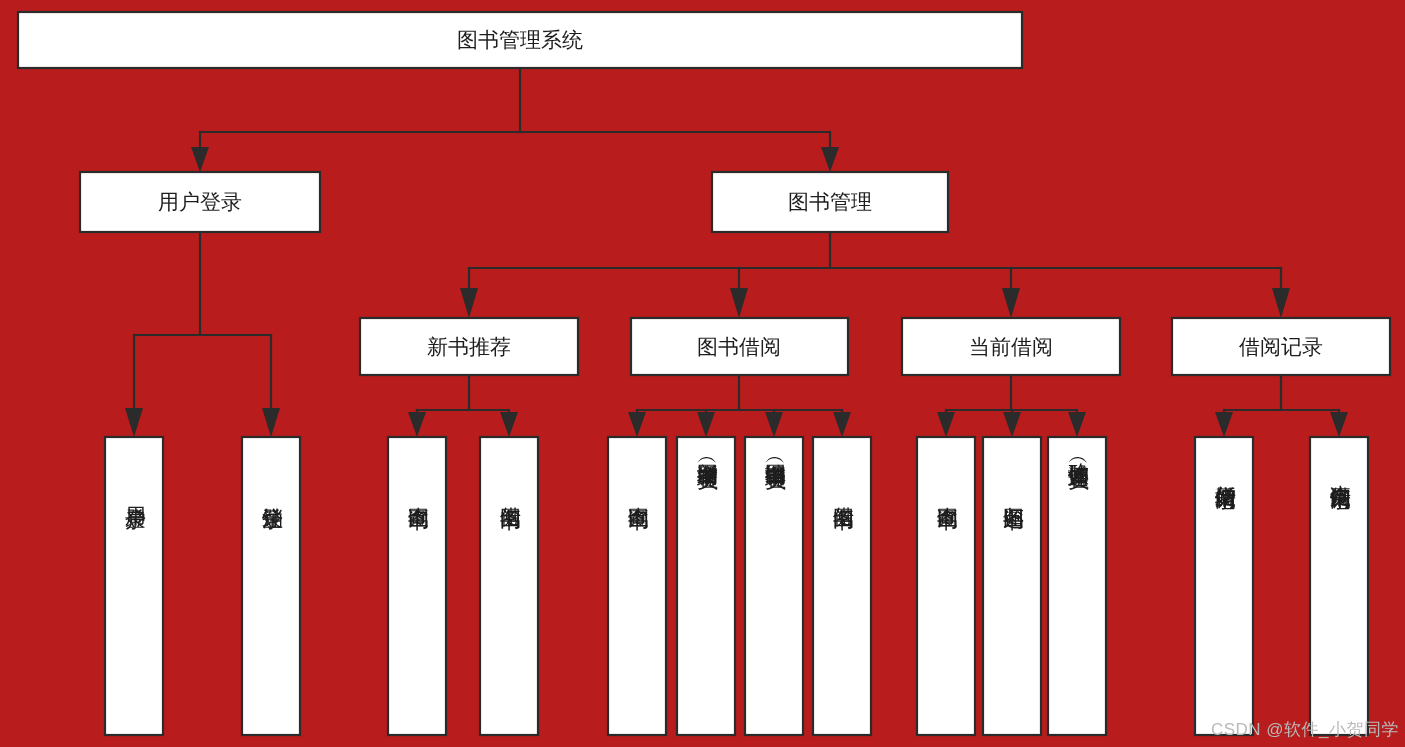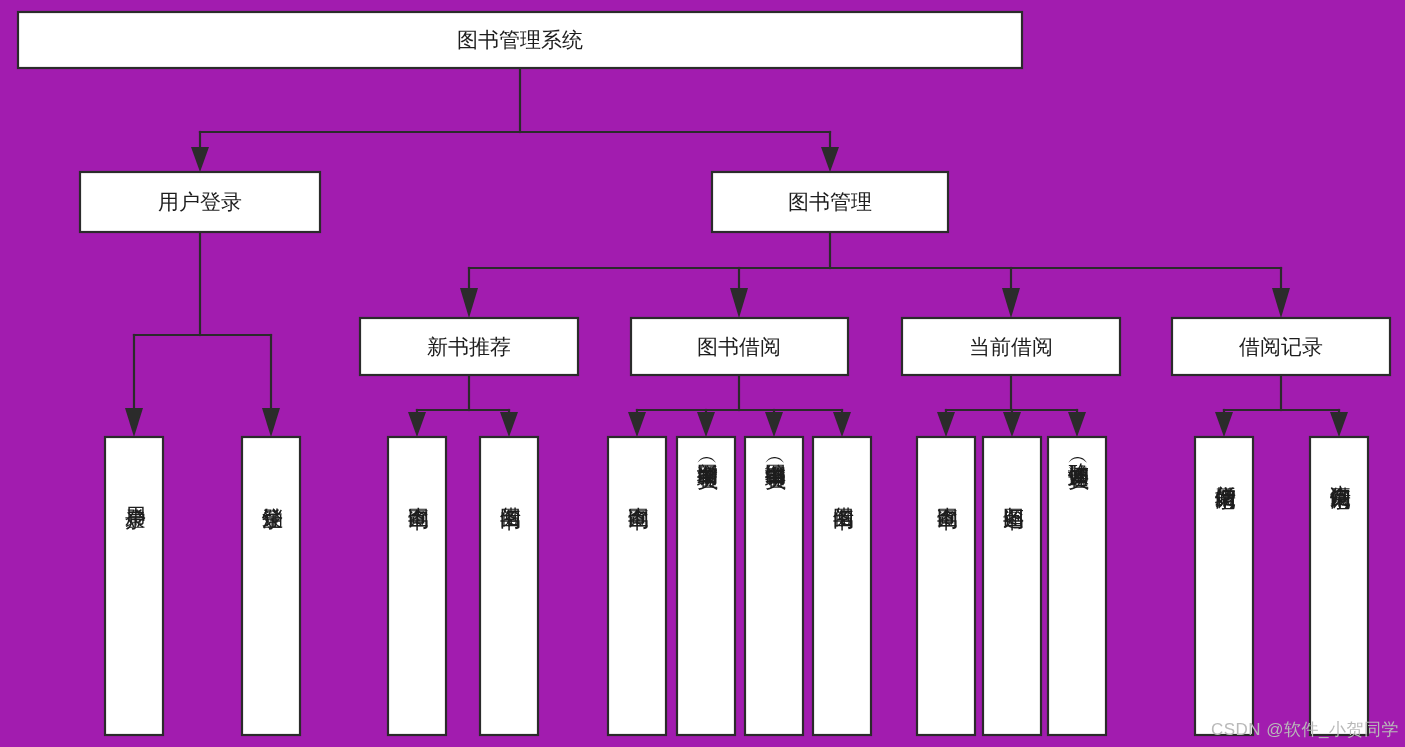--- a/index.html
+++ b/index.html
@@ -11,21 +11,21 @@
     width: 1405px;
     height: 747px;
     font-family: "Liberation Sans", "DejaVu Sans", sans-serif;
     overflow: hidden;
     position: relative;
   }
   #diagram-root {
     position: relative;
     width: 1405px;
     height: 747px;
-    background: #a21caf;
+    background: #b91c1c;
   }
   svg.diagram {
     position: absolute;
     top: 0;
     left: 0;
     width: 1405px;
     height: 747px;
     display: block;
   }
   .box-rect {

